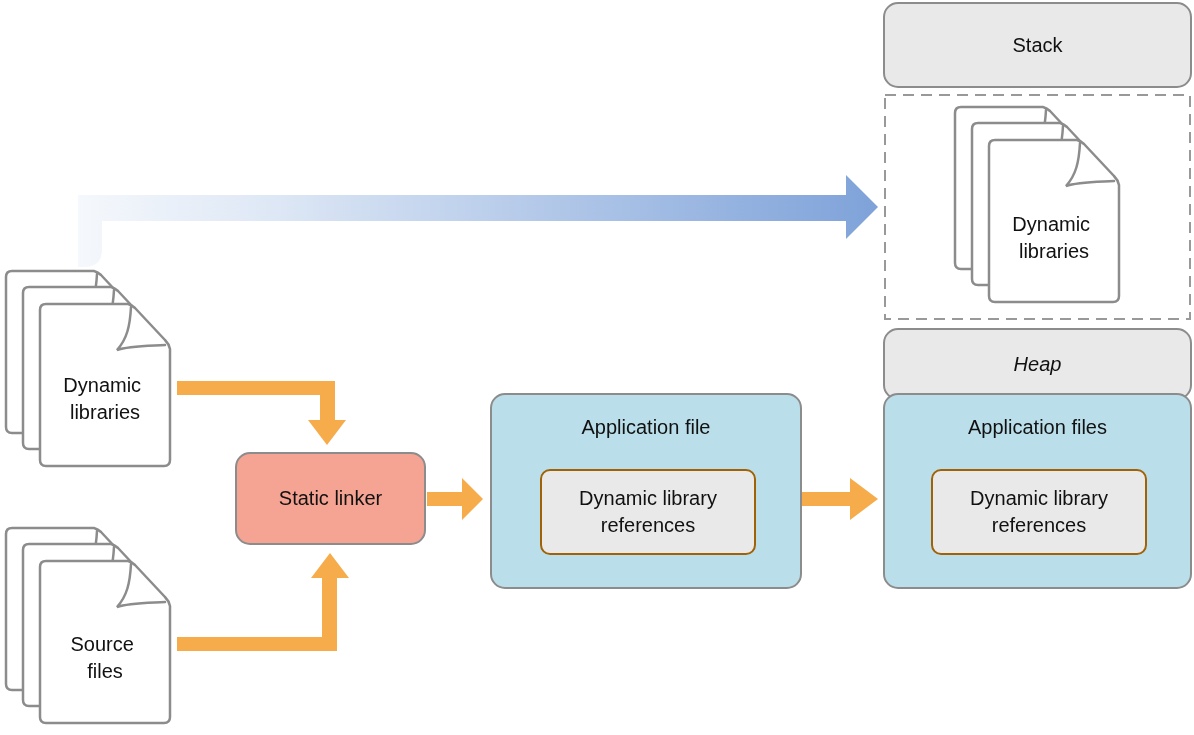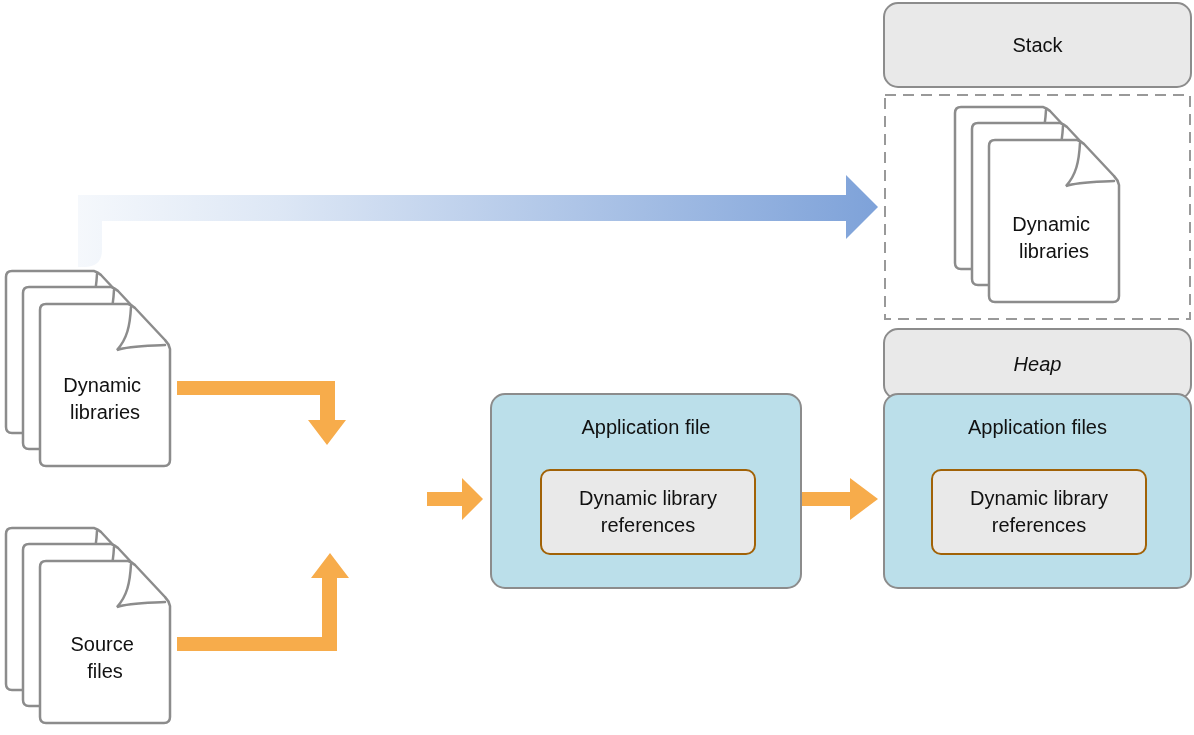--- a/index.html
+++ b/index.html
@@ -53,20 +53,23 @@
     <div class="box blue app-code-box">
       <div class="box-title">Application files</div>
       <div class="inner-ref">Dynamic library references</div>
     </div>
 
     <div class="box blue app-file-box">
       <div class="box-title">Application file</div>
       <div class="inner-ref">Dynamic library references</div>
     </div>
 
+    <div class="box salmon center-flex static-linker-box">
+      <span>Static linker</span>
+    </div>
 
   </div>
 
   <svg class="layer arrows" width="1194" height="735" viewBox="0 0 1194 735">
     <defs>
       <linearGradient id="blueGrad" gradientUnits="userSpaceOnUse" x1="78" y1="0" x2="878" y2="0">
         <stop offset="0" stop-color="#F5F8FC"></stop>
         <stop offset="0.25" stop-color="#DDE7F5"></stop>
         <stop offset="1" stop-color="#7EA2D9"></stop>
       </linearGradient>

